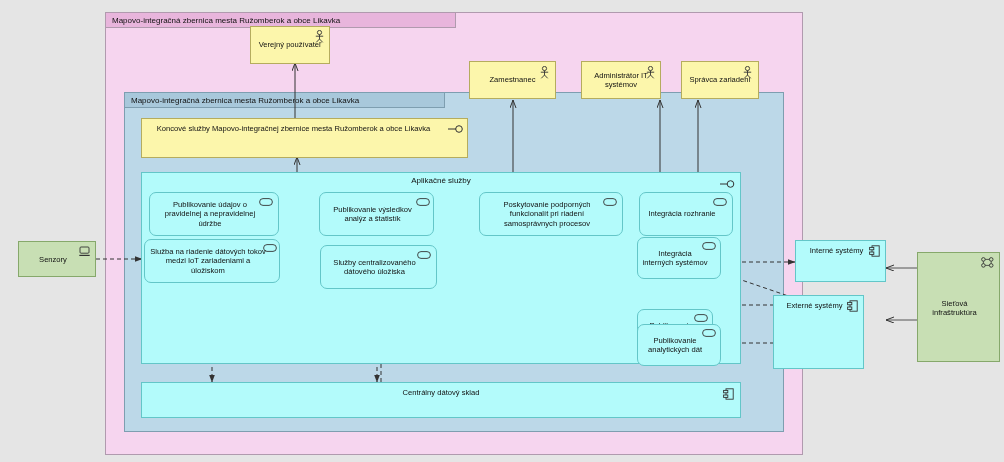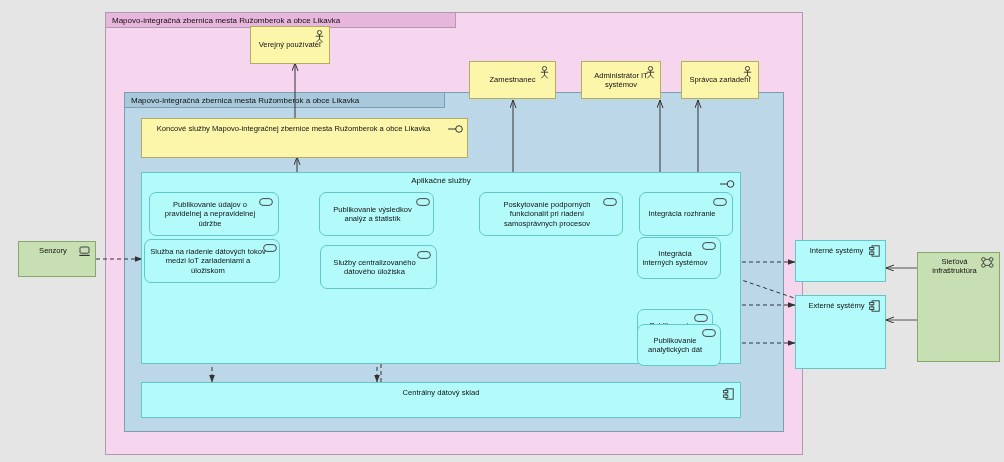--- a/index.html
+++ b/index.html
@@ -20,21 +20,21 @@
   .svc-container-title{position:absolute;top:3px;left:0;width:100%;text-align:center;
     font-size:8px;color:#111;}
 
   
   .node{position:absolute;box-sizing:border-box;display:flex;align-items:center;
     justify-content:center;text-align:center;font-size:7.6px;line-height:9.4px;color:#111;padding:2px 4px;}
   .actor{background:#fcf6ab;border:1px solid #b5ac5e;}
   .endsvc{background:#fcf6ab;border:1px solid #b5ac5e;align-items:flex-start;justify-content:center;padding-top:5px;}
   .appsvc{background:#b3fbfb;border:1px solid #63c6c8;border-radius:7px;}
   .component{background:#b3fbfb;border:1px solid #63c6c8;align-items:flex-start;padding-top:5px;}
-  .tech{background:#c8dfb4;border:1px solid #86a86b;align-items:flex-start;padding-top:4px;}
+  .tech{background:#c8dfb4;border:1px solid #86a86b;align-items:center;padding-top:4px;}
 
   .node-label{display:block;width:100%;}
   .endsvc .node-label{font-size:7.6px;}
 
   
   .icon{position:absolute;pointer-events:none;}
   .icon svg{display:block;}
 
   
   .conn{position:absolute;}
@@ -281,21 +281,21 @@
     <span class="node-label" style="padding-right:8px;">Interné systémy</span>
     <span class="icon" style="right:5px;top:4px;">
       <svg width="11" height="12" viewBox="0 0 11 12">
           <rect x="3" y="0.8" width="7.2" height="10.4" fill="none" stroke="#333" stroke-width="0.9"></rect>
           <rect x="0.6" y="2.4" width="4.2" height="2.4" fill="#b3fbfb" stroke="#333" stroke-width="0.9"></rect>
           <rect x="0.6" y="7" width="4.2" height="2.4" fill="#b3fbfb" stroke="#333" stroke-width="0.9"></rect>
         </svg>
     </span>
   </div>
 
-  <div class="node component" style="left:795px;top:295px;width:91px;height:74px;">
+  <div class="node component" style="left:773px;top:295px;width:91px;height:74px;">
     <span class="node-label" style="padding-right:8px;">Externé systémy</span>
     <span class="icon" style="right:5px;top:4px;">
       <svg width="11" height="12" viewBox="0 0 11 12">
           <rect x="3" y="0.8" width="7.2" height="10.4" fill="none" stroke="#333" stroke-width="0.9"></rect>
           <rect x="0.6" y="2.4" width="4.2" height="2.4" fill="#b3fbfb" stroke="#333" stroke-width="0.9"></rect>
           <rect x="0.6" y="7" width="4.2" height="2.4" fill="#b3fbfb" stroke="#333" stroke-width="0.9"></rect>
         </svg>
     </span>
   </div>
 

